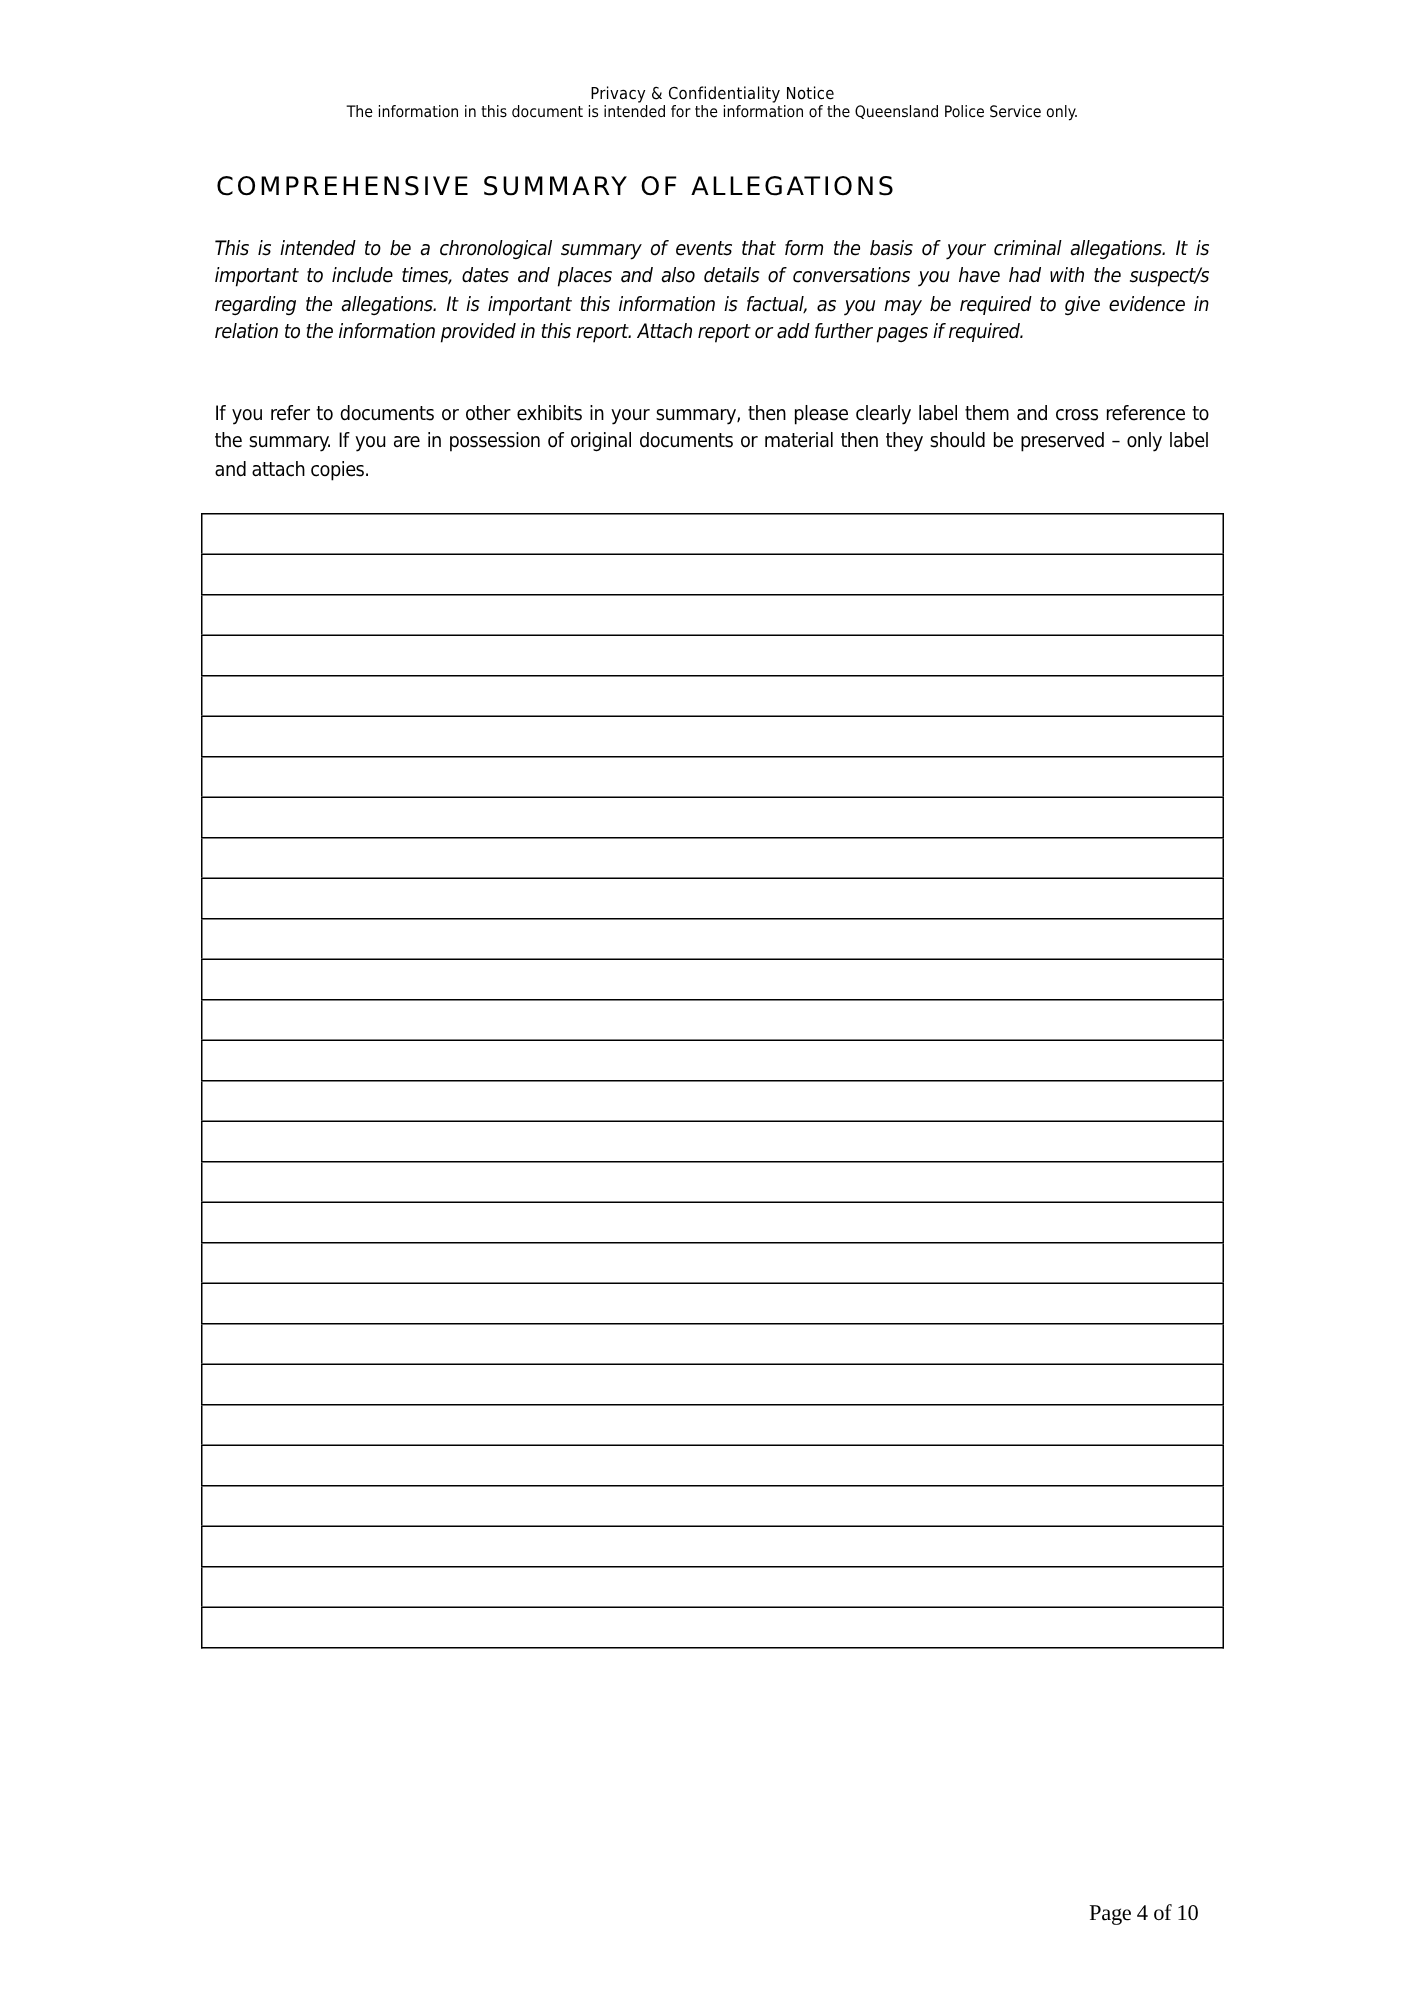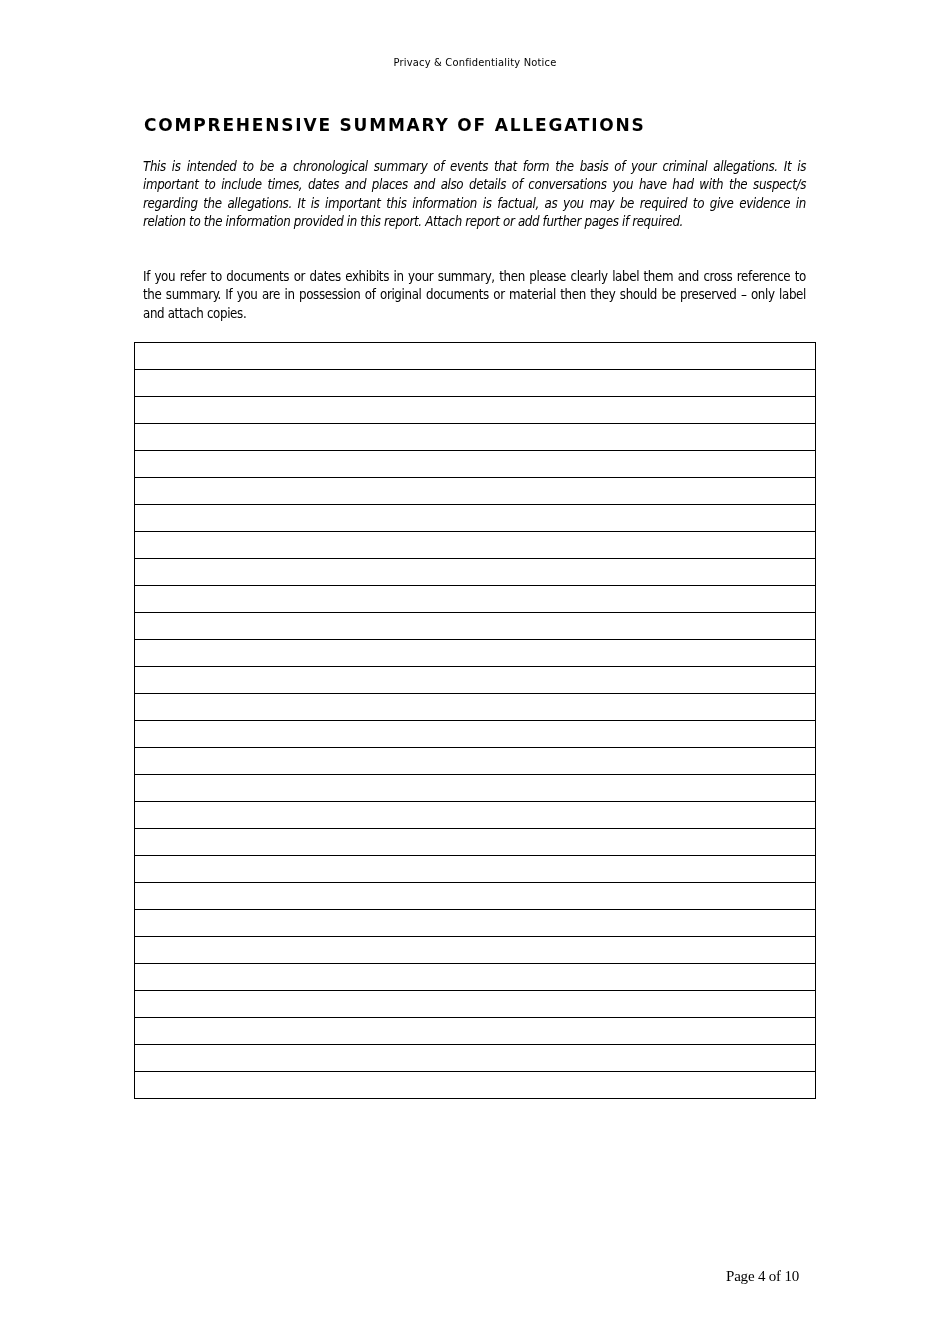--- a/index.html
+++ b/index.html
@@ -26,21 +26,21 @@
       font-family: "DejaVu Sans Condensed", "DejaVu Sans", sans-serif;
     }
     .notice div { white-space: nowrap; }
     .notice .n-title { font-size: 11px; letter-spacing: 0.2px; }
     .title {
       position: absolute;
       top: 115px;
       left: 144px;
       font-size: 17px;
       letter-spacing: 1.8px;
-      font-weight: bold;
+      font-weight: normal;
       margin: 0;
       white-space: nowrap;
     }
     .para {
       position: absolute;
       left: 143px;
       width: 663px;
       font-size: 13.2px;
       line-height: 18.3px;
       text-align: justify;
@@ -72,26 +72,27 @@
       letter-spacing: -0.2px;
       white-space: nowrap;
       font-family: Liberation Serif, serif;
     }
   </style>
 </head>
 <body>
 
 <div class="notice">
   <div class="n-title">Privacy &amp; Confidentiality Notice</div>
+  <div>The information in this document is intended for the information of the Queensland Police Service only.</div>
 </div>
 
 <h1 class="title">COMPREHENSIVE SUMMARY OF ALLEGATIONS</h1>
 
 <p class="para para1">This is intended to be a chronological summary of events that form the basis of your criminal allegations.  It is important to include times, dates and places and also details of conversations you have had with the suspect/s regarding the allegations.  It is important this information is factual, as you may be required to give evidence in relation to the information provided in this report.  Attach report or add further pages if required.</p>
-<p class="para para2">If you refer to documents or dates exhibits in your summary, then please clearly label them and cross reference to the summary.  If you are in possession of original documents or material then they should be preserved – only label and attach copies.</p>
+<p class="para para2">If you refer to documents or other exhibits in your summary, then please clearly label them and cross reference to the summary.  If you are in possession of original documents or material then they should be preserved – only label and attach copies.</p>
 
 <table class="summary-table">
   <tbody id="summary-body">
       <tr>
         <td></td>
       </tr>
       <tr>
         <td></td>
       </tr>
       <tr>

